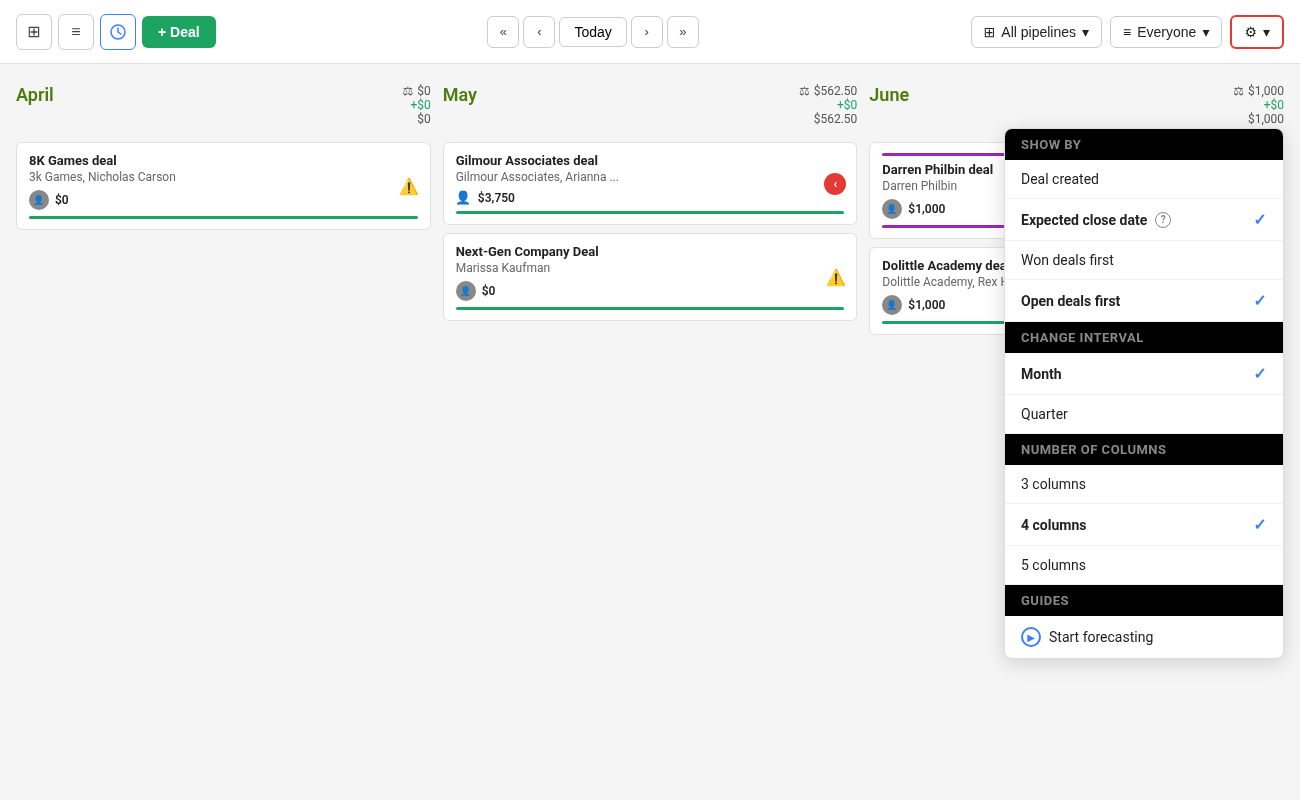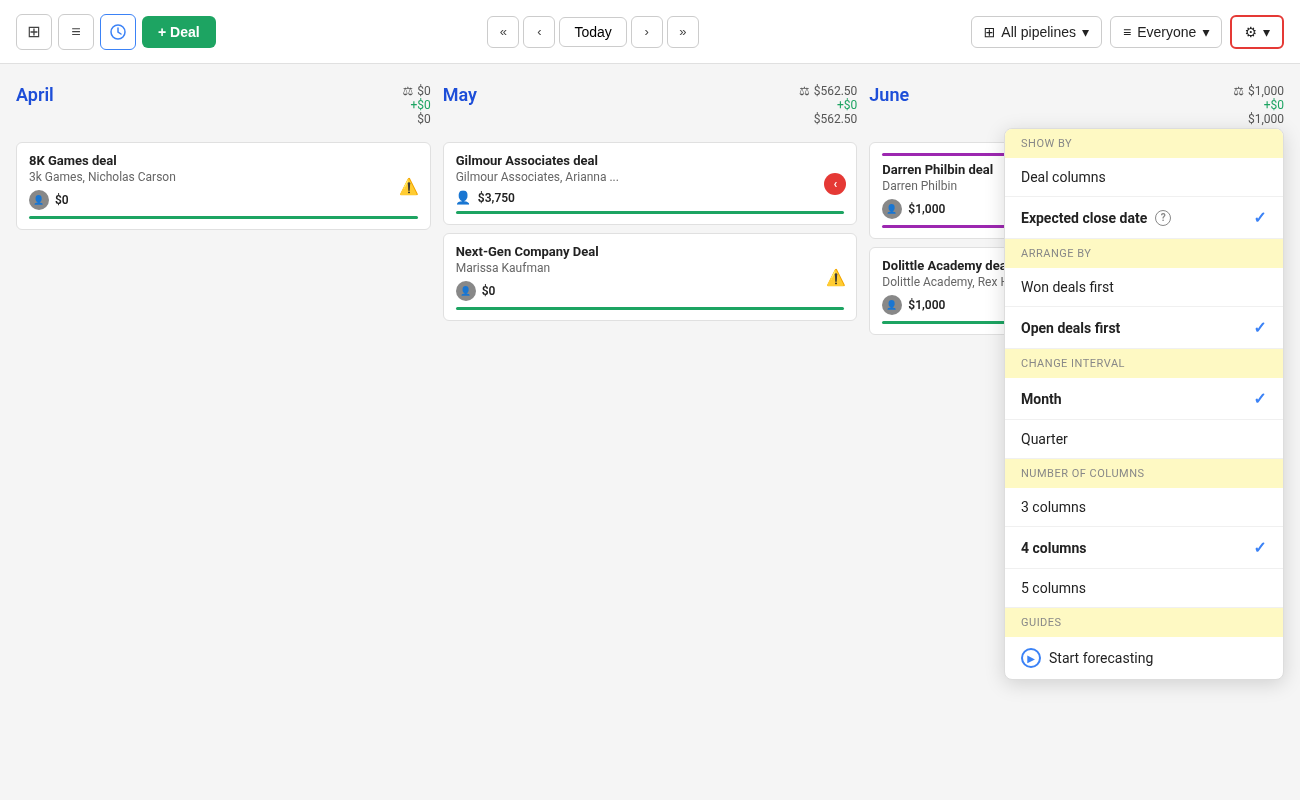--- a/index.html
+++ b/index.html
@@ -138,21 +138,21 @@
     }
     .month-header {
       display: flex;
       align-items: flex-start;
       justify-content: space-between;
       padding: 4px 0 8px 0;
     }
     .month-name {
       font-size: 18px;
       font-weight: 600;
-      color: #1d4ed8;
+      color: #4d7c0f;
     }
     .month-stats {
       display: flex;
       flex-direction: column;
       align-items: flex-end;
       font-size: 12px;
       color: #555;
     }
     .month-stats .amount-row {
       display: flex;
@@ -240,24 +240,24 @@
       top: 64px;
       width: 280px;
       background: #fff;
       border: 1px solid #ddd;
       border-radius: 8px;
       box-shadow: 0 4px 20px rgba(0,0,0,0.15);
       z-index: 100;
       overflow: hidden;
     }
     .dropdown-section-header {
-      background: #fef9c3;
+      background: #000000;
       padding: 8px 16px;
-      font-size: 11px;
-      font-weight: 400;
+      font-size: 13px;
+      font-weight: 700;
       color: #888;
       letter-spacing: 0.5px;
       text-transform: uppercase;
     }
     .dropdown-item {
       display: flex;
       align-items: center;
       justify-content: space-between;
       padding: 11px 16px;
       font-size: 14px;
@@ -443,32 +443,31 @@
         </div>
       </div>
 
     </div>
   </div>
 
   <div class="dropdown-panel">
 
     <div class="dropdown-section-header">SHOW BY</div>
     <div class="dropdown-item">
-      <span>Deal columns</span>
+      <span>Deal created</span>
       <span></span>
     </div>
     <div class="dropdown-item active">
       <div class="item-left">
         <span>Expected close date</span>
         <span class="help-icon">?</span>
       </div>
       <span class="check-icon">✓</span>
     </div>
 
-    <div class="dropdown-section-header">ARRANGE BY</div>
     <div class="dropdown-item">
       <span>Won deals first</span>
       <span></span>
     </div>
     <div class="dropdown-item active">
       <span>Open deals first</span>
       <span class="check-icon">✓</span>
     </div>
 
     <div class="dropdown-section-header">CHANGE INTERVAL</div>

